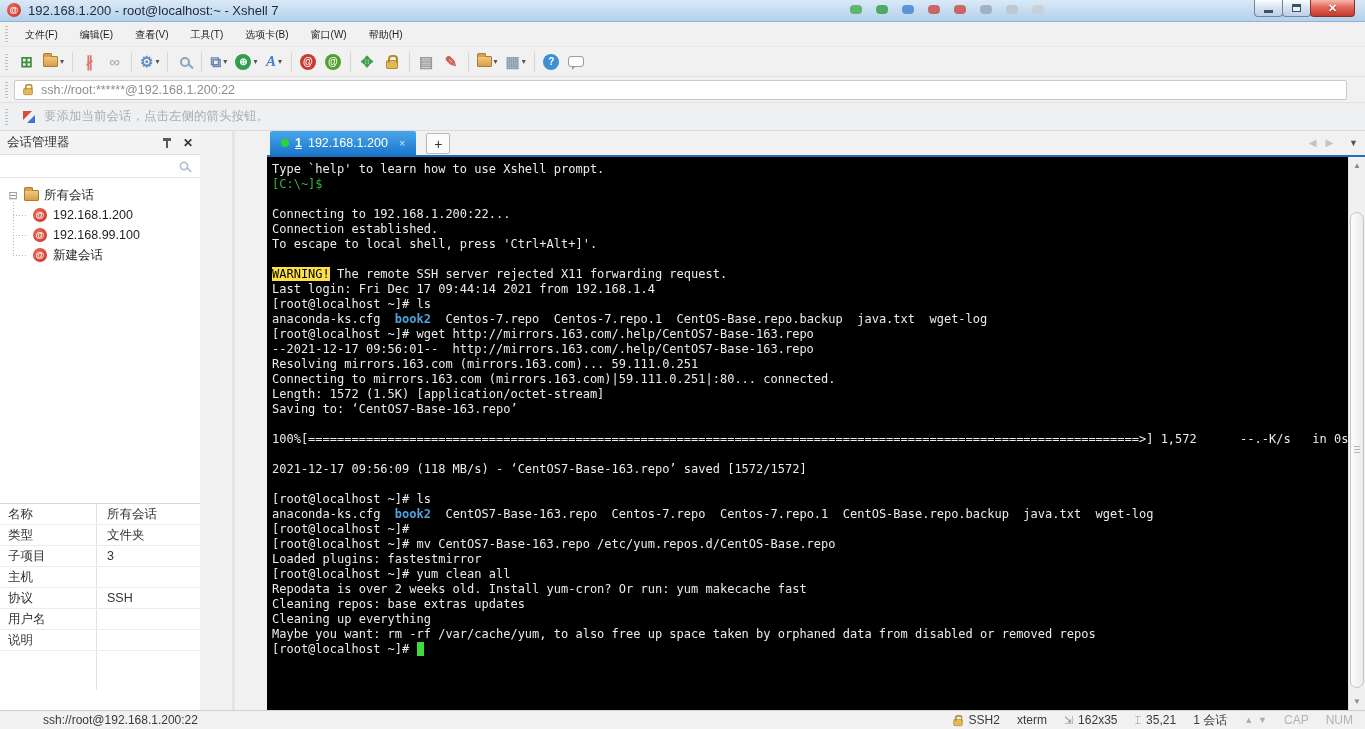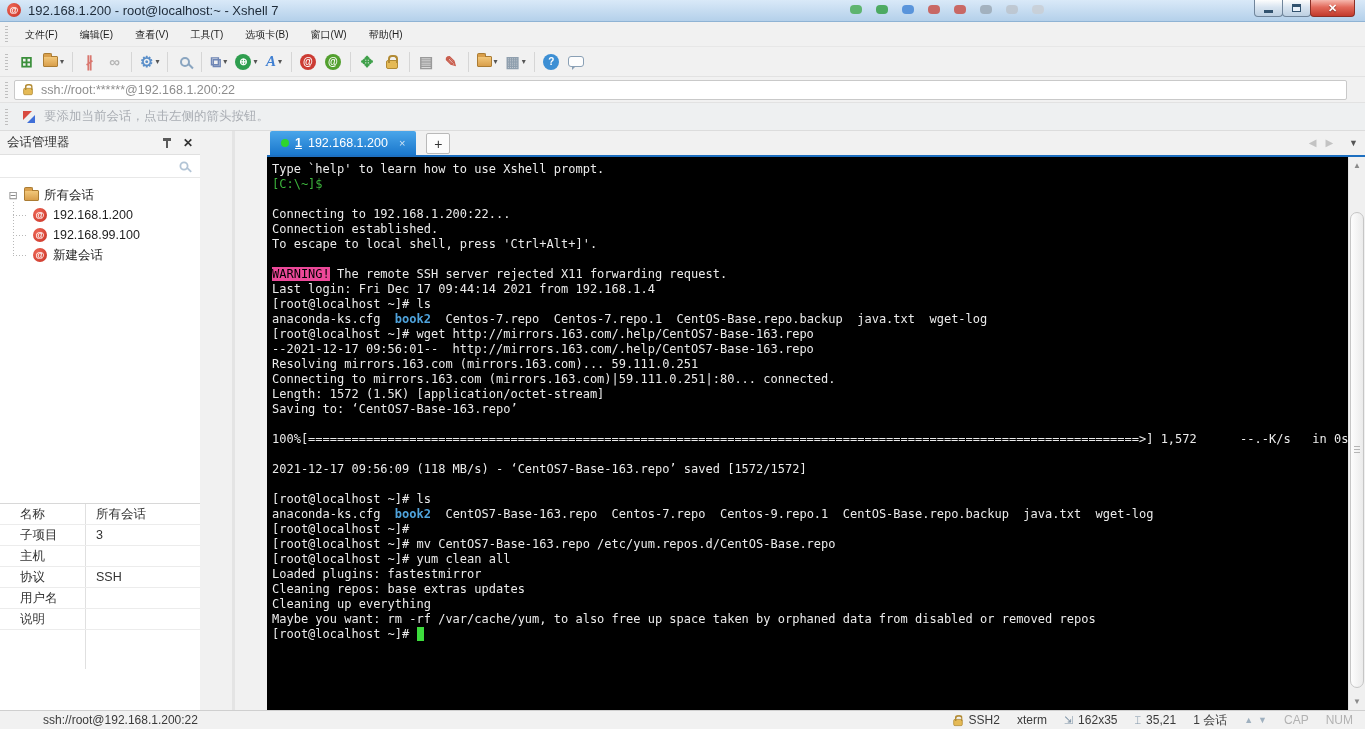--- a/index.html
+++ b/index.html
@@ -98,21 +98,21 @@
   .expander { font-size:11px; color:#888; width:12px; text-align:center; }
   .tree-children { position:relative; }
   .tree-children::before { content:''; position:absolute; left:13px; top:-3px; bottom:9px; width:1px;
     background:repeating-linear-gradient(to bottom,#b8b8b8 0 1px,transparent 1px 3px); }
   .tree-item { display:flex; align-items:center; gap:6px; height:20px; padding-left:33px; position:relative; }
   .tree-item::before { content:''; position:absolute; left:13px; top:10px; width:15px; height:1px;
     background:repeating-linear-gradient(to right,#b8b8b8 0 1px,transparent 1px 3px); }
   .sb-props { height:207px; border-top:1px solid #d8d8d8; font-size:12.5px; color:#333; flex:none; }
   .prop-row { display:flex; height:21px; line-height:20px; border-bottom:1px solid #ececec; }
   .prop-row.filler { height:39px; border-bottom:none; }
-  .prop-label { width:86px; padding-left:20px; border-right:1px solid #e0e0e0; flex:none; }
+  .prop-label { width:97px; padding-left:8px; border-right:1px solid #e0e0e0; flex:none; }
   .prop-value { flex:1; padding-left:10px; }
   .splitter { width:3px; background:#e4e4e4; flex:none; }
 
   
   .termpane { flex:1; min-width:0; display:flex; flex-direction:column; }
   .tabbar { height:26px; background:#f1f1f1; border-bottom:2px solid #1d6fc0;
     display:flex; align-items:flex-end; padding-left:3px; position:relative; flex:none; }
   .tab { height:24px; display:flex; align-items:center; gap:6px; padding:0 11px;
     background:linear-gradient(#4aa6ea,#1a77cc); border-radius:2px 2px 0 0;
     color:#fff; font-size:12.5px; }
@@ -126,21 +126,21 @@
   .tab-nav .nav { color:#c3c3c3; font-size:10px; }
   .tab-nav .menu { color:#555; font-size:9px; margin-left:7px; }
 
   .termwrap { flex:1; position:relative; background:#000; }
   .terminal { position:absolute; top:0; left:0; right:17px; bottom:0; padding:5px 0 0 5px;
     font-family:"DejaVu Sans Mono",monospace; font-size:12px; color:var(--t-fg,#ebebeb);
     overflow:hidden; }
   .tline { height:15px; line-height:15px; white-space:pre; }
   .ts-green { color:var(--t-green,#3cb43c); }
   .ts-blue { color:var(--t-blue,#4fa3dc); font-weight:bold; }
-  .ts-inv { background:#ec4899; color:#000; }
+  .ts-inv { background:#fde047; color:#000; }
   .ts-cursor { background:var(--t-cursor,#3ddc3d); color:var(--t-cursor,#3ddc3d); }
   .scrollbar { position:absolute; top:0; right:0; bottom:0; width:17px; background:#f0f0f0;
     border-left:1px solid #e3e3e3; }
   .scroll-btn { height:17px; display:flex; align-items:center; justify-content:center;
     font-size:8px; color:#8a8a8a; }
   .scroll-btn.down { position:absolute; left:0; right:0; bottom:0; }
   .scroll-thumb { position:absolute; left:1px; right:1px; top:55px; height:476px;
     background:linear-gradient(to right,#fdfdfd,#ebebeb); border:1px solid #c6c6c6;
     border-radius:8px; }
   .scroll-thumb::after { content:''; position:absolute; left:3px; right:3px; top:50%;
@@ -324,20 +324,24 @@
             <div class="tree-item">
               <span class="i-swirl"></span>
               <span>新建会话</span>
             </div>
           </div>
       </div>
       <div class="sb-props">
           <div class="prop-row">
             <div class="prop-label">名称</div>
             <div class="prop-value">所有会话</div>
+          </div>
+          <div class="prop-row">
+            <div class="prop-label">类型</div>
+            <div class="prop-value">文件夹</div>
           </div>
           <div class="prop-row">
             <div class="prop-label">子项目</div>
             <div class="prop-value">3</div>
           </div>
           <div class="prop-row">
             <div class="prop-label">主机</div>
             <div class="prop-value"></div>
           </div>
           <div class="prop-row">
@@ -394,25 +398,26 @@
             <div class="tline">Resolving mirrors.163.com (mirrors.163.com)... 59.111.0.251</div>
             <div class="tline">Connecting to mirrors.163.com (mirrors.163.com)|59.111.0.251|:80... connected.</div>
             <div class="tline">Length: 1572 (1.5K) [application/octet-stream]</div>
             <div class="tline">Saving to: ‘CentOS7-Base-163.repo’</div>
             <div class="tline"> </div>
             <div class="tline">100%[===================================================================================================================&gt;] 1,572      --.-K/s   in 0s</div>
             <div class="tline"> </div>
             <div class="tline">2021-12-17 09:56:09 (118 MB/s) - ‘CentOS7-Base-163.repo’ saved [1572/1572]</div>
             <div class="tline"> </div>
             <div class="tline">[root@localhost ~]# ls</div>
-            <div class="tline"><span>anaconda-ks.cfg  </span><span class="ts-blue">book2</span><span>  CentOS7-Base-163.repo  Centos-7.repo  Centos-9.repo.1  CentOS-Base.repo.backup  java.txt  wget-log</span></div>
+            <div class="tline"><span>anaconda-ks.cfg  </span><span class="ts-blue">book2</span><span>  CentOS7-Base-163.repo  Centos-7.repo  Centos-7.repo.1  CentOS-Base.repo.backup  java.txt  wget-log</span></div>
             <div class="tline">[root@localhost ~]#</div>
             <div class="tline">[root@localhost ~]# mv CentOS7-Base-163.repo /etc/yum.repos.d/CentOS-Base.repo</div>
+            <div class="tline">Loaded plugins: fastestmirror</div>
             <div class="tline">[root@localhost ~]# yum clean all</div>
-            <div class="tline">Loaded plugins: fastestmirror</div>
+            <div class="tline">Repodata is over 2 weeks old. Install yum-cron? Or run: yum makecache fast</div>
             <div class="tline">Cleaning repos: base extras updates</div>
             <div class="tline">Cleaning up everything</div>
             <div class="tline">Maybe you want: rm -rf /var/cache/yum, to also free up space taken by orphaned data from disabled or removed repos</div>
             <div class="tline"><span>[root@localhost ~]# </span><span class="ts-cursor"> </span></div>
           </div>
         <div class="scrollbar">
           <div class="scroll-btn">▲</div>
           <div class="scroll-thumb"></div>
           <div class="scroll-btn down">▼</div>
         </div>

